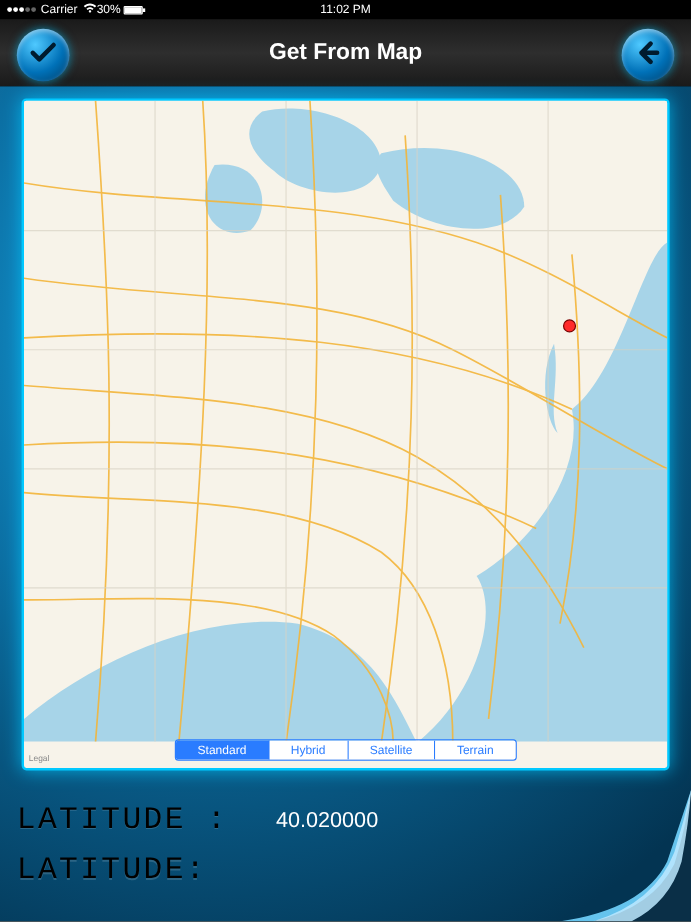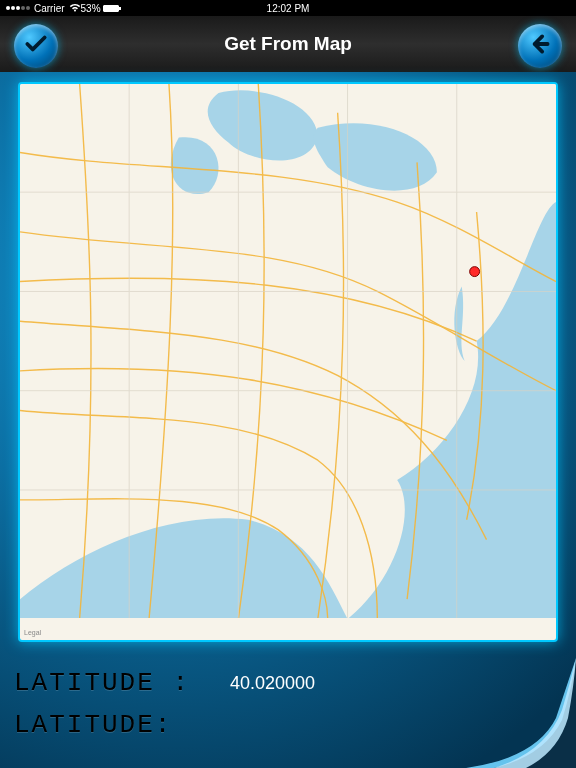--- a/index.html
+++ b/index.html
@@ -68,24 +68,24 @@
         <i class="off"></i>
         <i class="off"></i>
       </span>
     <span>Carrier</span>
     <span>
       <svg width="12" height="9" viewBox="0 0 12 9">
           <path d="M6 8.5c.6 0 1-.5 1-1s-.4-1-1-1-1 .5-1 1 .4 1 1 1zm-3-3.2l1.1 1.1C4.6 5.9 5.3 5.6 6 5.6s1.4.3 1.9.8l1.1-1.1C8.2 4.5 7.1 4 6 4s-2.2.5-3 1.3zM.8 3.1l1.1 1.1C3 3.1 4.4 2.5 6 2.5s3 .6 4.1 1.7l1.1-1.1C9.8 1.6 8 0.9 6 0.9S2.2 1.6.8 3.1z" fill="#fff"></path>
         </svg>
     </span>
   </div>
-  <div class="status-center">12:02 PM</div>
+  <div class="status-center">11:02 PM</div>
   <div class="status-right">
     <span class="bat">
-      <span>53%</span>
+      <span>30%</span>
       <span class="battery-shell">
           <span class="battery-fill"></span>
         </span>
     </span>
   </div>
 </div>
 
 <div class="header">
   <div class="circ-btn left">
     <span>
@@ -148,20 +148,26 @@
         <path d="M110 0 L110 540 M220 0 L220 540 M330 0 L330 540 M440 0 L440 540"></path>
       </g>
 
       <g>
         <circle cx="458" cy="190" r="5" fill="#ff2a2a" stroke="#7a0000" stroke-width="1"></circle>
       </g>
     </svg>
 
     <span class="legal">Legal</span>
 
+    <div class="map-toolbar">
+      <div class="seg sel">Standard</div>
+      <div class="seg">Hybrid</div>
+      <div class="seg">Satellite</div>
+      <div class="seg">Terrain</div>
+    </div>
   </div>
 
   <div class="coords">
     <div class="coord-row">
       <span class="coord-label">LATITUDE :</span>
       <span class="coord-val">40.020000</span>
     </div>
     <div class="coord-row">
       <span class="coord-label">LATITUDE:</span>
     </div>

